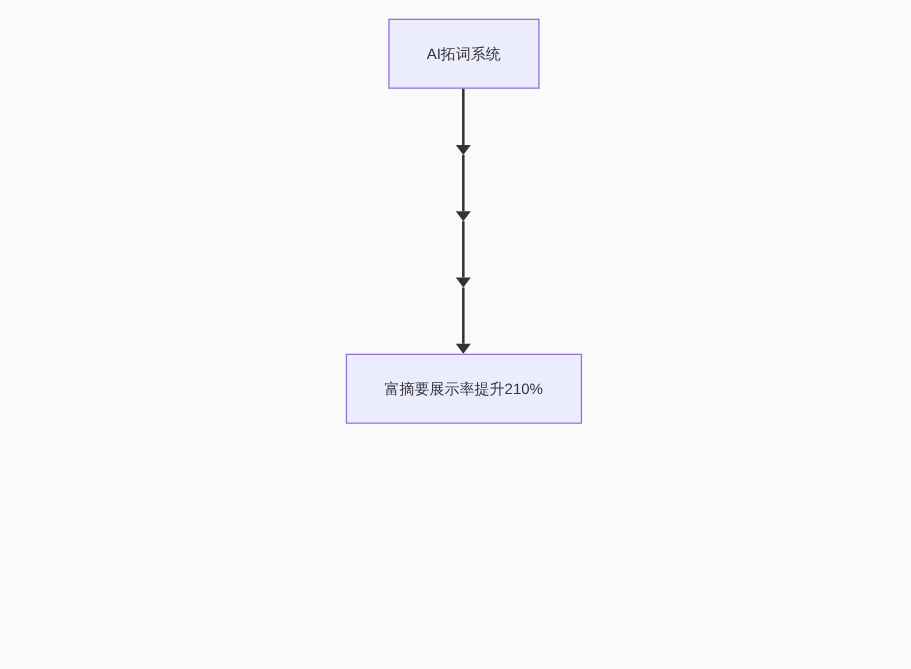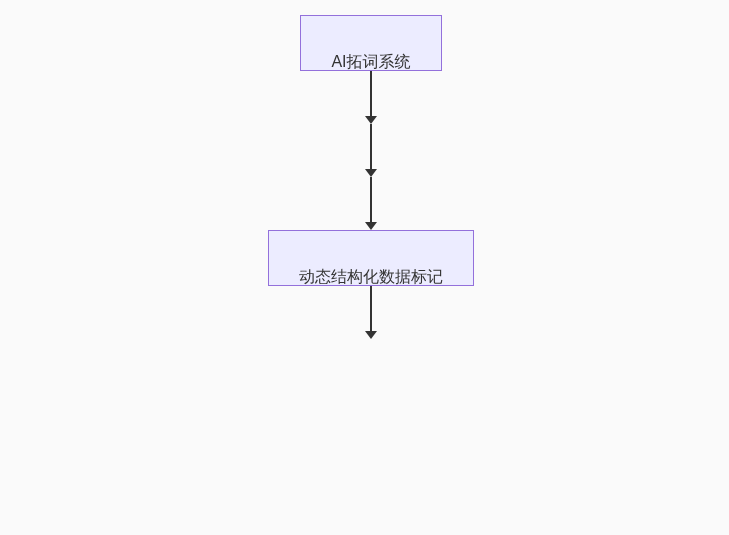--- a/index.html
+++ b/index.html
@@ -27,26 +27,26 @@
     display: flex;
     flex-direction: column;
     align-items: center;
   }
   .node {
     box-sizing: border-box;
     height: 56px;
     min-width: 120px;
     padding: 0 30px;
     display: flex;
-    align-items: flex-end;
+    align-items: center;
     justify-content: center;
     background: var(--node-fill, #ECECFF);
     border: 1px solid var(--node-border, #9370DB);
     color: var(--node-text, #333333);
-    font-size: 16px;
+    font-size: 12px;
     white-space: nowrap;
     line-height: 1;
   }
   .arrow {
     display: flex;
     flex-direction: column;
     align-items: center;
     height: 53px;
   }
   .arrow-line {
@@ -75,21 +75,21 @@
         <div class="arrow-head"></div>
       </div>
       <div class="arrow">
         <div class="arrow-line"></div>
         <div class="arrow-head"></div>
       </div>
       <div class="arrow">
         <div class="arrow-line"></div>
         <div class="arrow-head"></div>
       </div>
-      <div class="node">
-        <span>动态结构化数据标记</span>
-      </div>
       <div class="arrow">
         <div class="arrow-line"></div>
         <div class="arrow-head"></div>
+      </div>
+      <div class="node">
+        <span>富摘要展示率提升210%</span>
       </div>
     </div>
 </div>
 
 </body></html>

